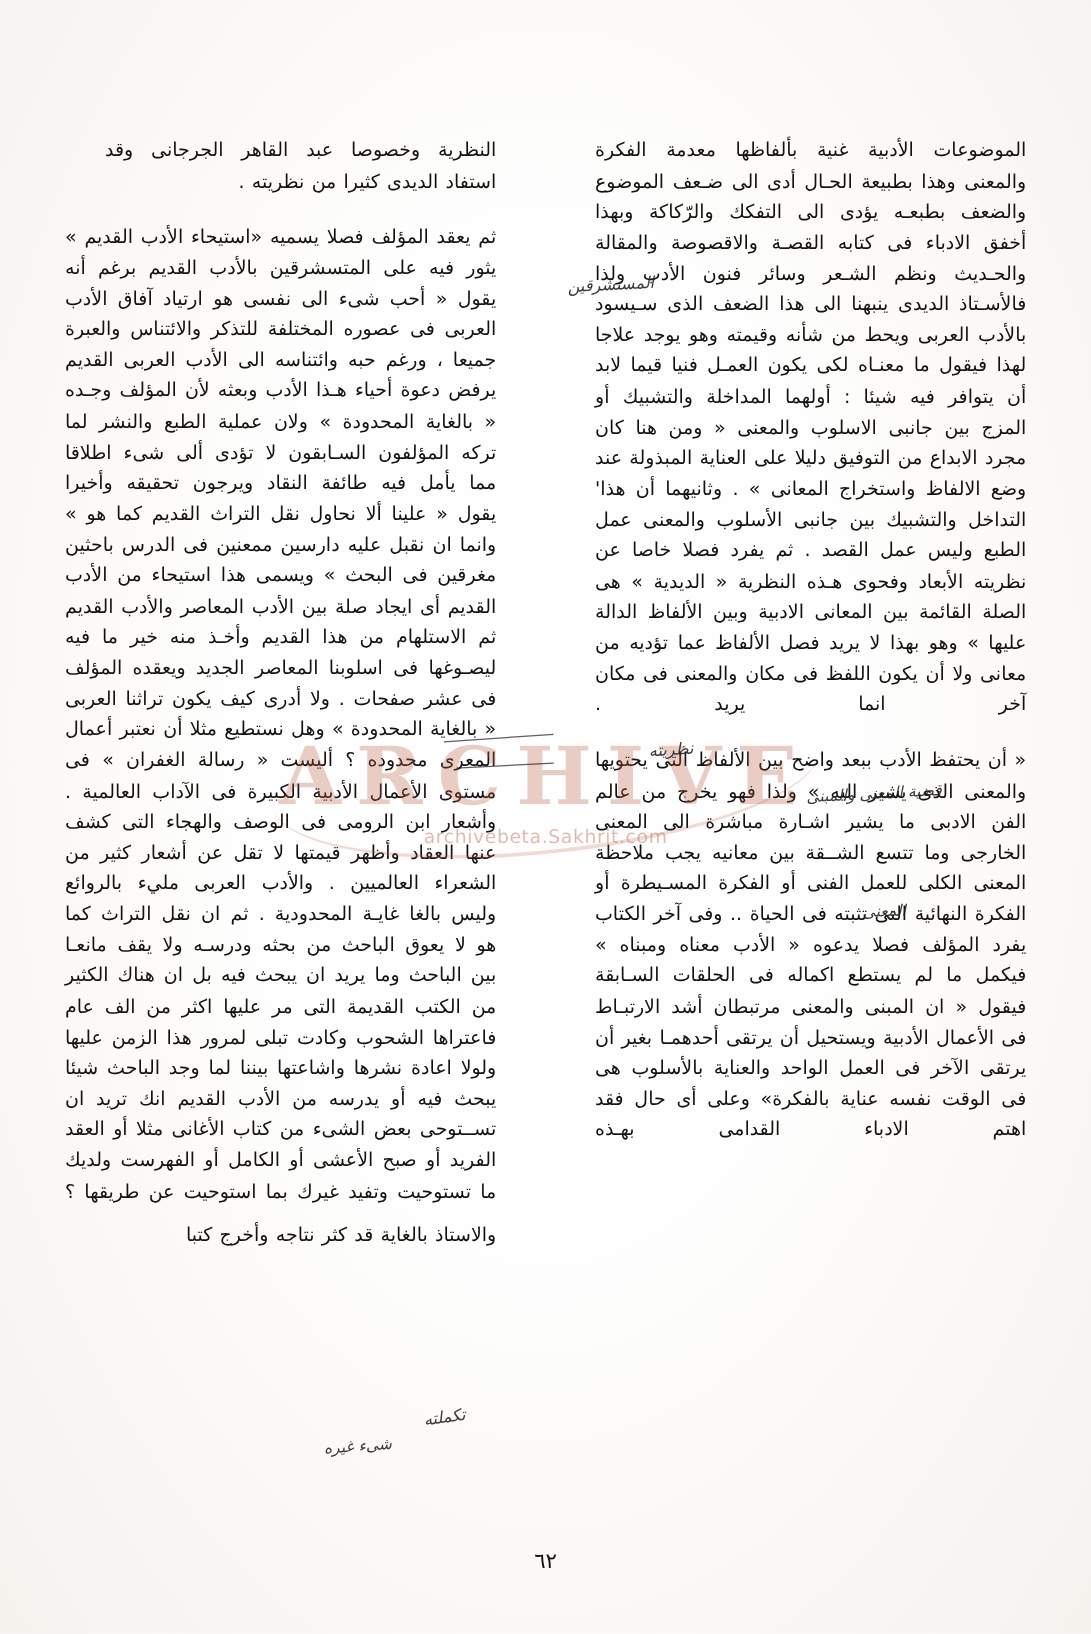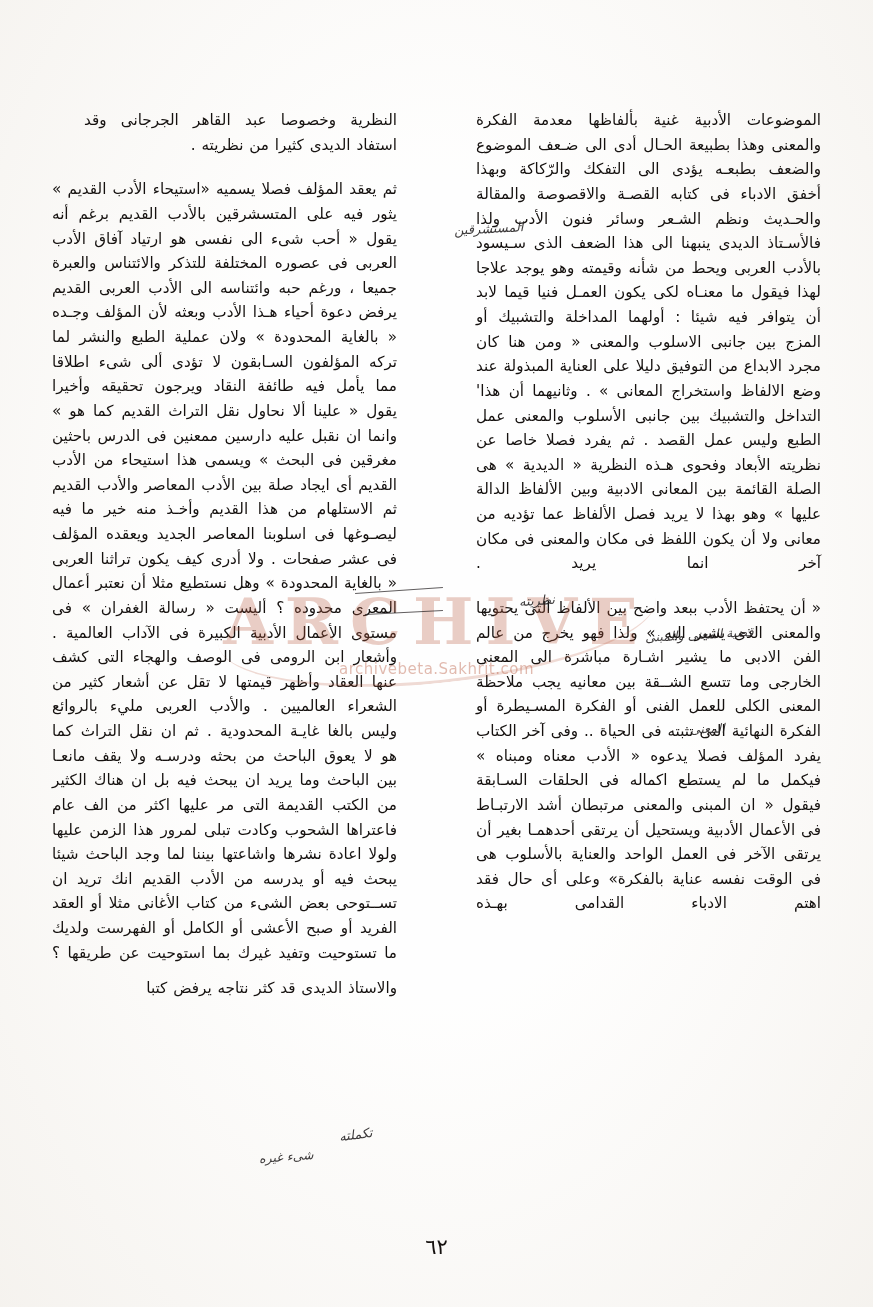--- a/index.html
+++ b/index.html
@@ -64,21 +64,21 @@
   .gap-small {
     height: 9px;
   }
   
   .page-number {
     position: absolute;
     bottom: 48px;
     left: 0;
     right: 0;
     text-align: center;
-    font-size: 21px;
+    font-size: 17px;
     color: #15110f;
     letter-spacing: 2px;
     z-index: 3;
   }
   
   .handwriting {
     position: absolute;
     color: #232021;
     font-family: "DejaVu Serif", serif;
     font-style: italic;
@@ -148,21 +148,21 @@
 
 <div id="page">
 
   <div class="columns">
 
     <div class="col">
       <p class="right-last">النظرية وخصوصا عبد القاهر الجرجانى وقد استفاد الديدى كثيرا من نظريته .</p>
       <div class="gap"></div>
       <p>ثم يعقد المؤلف فصلا يسميه «استيحاء الأدب القديم » يثور فيه على المتسشرقين بالأدب القديم برغم أنه يقول « أحب شىء الى نفسى هو ارتياد آفاق الأدب العربى فى عصوره المختلفة للتذكر والائتناس والعبرة جميعا ، ورغم حبه وائتناسه الى الأدب العربى القديم يرفض دعوة أحياء هـذا الأدب وبعثه لأن المؤلف وجـده « بالغاية المحدودة » ولان عملية الطبع والنشر لما تركه المؤلفون السـابقون لا تؤدى ألى شىء اطلاقا مما يأمل فيه طائفة النقاد ويرجون تحقيقه وأخيرا يقول « علينا ألا نحاول نقل التراث القديم كما هو » وانما ان نقبل عليه دارسين ممعنين فى الدرس باحثين مغرقين فى البحث » ويسمى هذا استيحاء من الأدب القديم أى ايجاد صلة بين الأدب المعاصر والأدب القديم ثم الاستلهام من هذا القديم وأخـذ منه خير ما فيه ليصـوغها فى اسلوبنا المعاصر الجديد ويعقده المؤلف فى عشر صفحات . ولا أدرى كيف يكون تراثنا العربى « بالغاية المحدودة » وهل نستطيع مثلا أن نعتبر أعمال المعرى محدوده ؟ أليست « رسالة الغفران » فى مستوى الأعمال الأدبية الكبيرة فى الآداب العالمية . وأشعار ابن الرومى فى الوصف والهجاء التى كشف عنها العقاد وأظهر قيمتها لا تقل عن أشعار كثير من الشعراء العالميين . والأدب العربى مليء بالروائع وليس بالغا غايـة المحدودية . ثم ان نقل التراث كما هو لا يعوق الباحث من بحثه ودرسـه ولا يقف مانعـا بين الباحث وما يريد ان يبحث فيه بل ان هناك الكثير من الكتب القديمة التى مر عليها اكثر من الف عام فاعتراها الشحوب وكادت تبلى لمرور هذا الزمن عليها ولولا اعادة نشرها واشاعتها بيننا لما وجد الباحث شيئا يبحث فيه أو يدرسه من الأدب القديم انك تريد ان تســتوحى بعض الشىء من كتاب الأغانى مثلا أو العقد الفريد أو صبح الأعشى أو الكامل أو الفهرست ولديك ما تستوحيت وتفيد غيرك بما استوحيت عن طريقها ؟</p>
       <div class="gap-small"></div>
-      <p class="right-last">والاستاذ الديدى قد كثر نتاجه يرفض كتبا</p>
+      <p class="right-last">والاستاذ بالغاية قد كثر نتاجه وأخرج كتبا</p>
     </div>
 
     <div class="col">
       <p>الموضوعات الأدبية غنية بألفاظها معدمة الفكرة والمعنى وهذا بطبيعة الحـال أدى الى ضـعف الموضوع والضعف بطبعـه يؤدى الى التفكك والرّكاكة وبهذا أخفق الادباء فى كتابه القصـة والاقصوصة والمقالة والحـديث ونظم الشـعر وسائر فنون الأدب ولذا فالأسـتاذ الديدى ينبهنا الى هذا الضعف الذى سـيسود بالأدب العربى ويحط من شأنه وقيمته وهو يوجد علاجا لهذا فيقول ما معنـاه لكى يكون العمـل فنيا قيما لابد أن يتوافر فيه شيئا : أولهما المداخلة والتشبيك أو المزج بين جانبى الاسلوب والمعنى « ومن هنا كان مجرد الابداع من التوفيق دليلا على العناية المبذولة عند وضع الالفاظ واستخراج المعانى » . وثانيهما أن هذا' التداخل والتشبيك بين جانبى الأسلوب والمعنى عمل الطبع وليس عمل القصد . ثم يفرد فصلا خاصا عن نظريته الأبعاد وفحوى هـذه النظرية « الديدية » هى الصلة القائمة بين المعانى الادبية وبين الألفاظ الدالة عليها » وهو بهذا لا يريد فصل الألفاظ عما تؤديه من معانى ولا أن يكون اللفظ فى مكان والمعنى فى مكان آخر انما يريد .</p>
       <div class="gap"></div>
       <p>« أن يحتفظ الأدب ببعد واضح بين الألفاظ التى يحتويها والمعنى الذى يشير اليه » ولذا فهو يخرج من عالم الفن الادبى ما يشير اشـارة مباشرة الى المعنى الخارجى وما تتسع الشــقة بين معانيه يجب ملاحظة المعنى الكلى للعمل الفنى أو الفكرة المسـيطرة أو الفكرة النهائية التى تثبته فى الحياة .. وفى آخر الكتاب يفرد المؤلف فصلا يدعوه « الأدب معناه ومبناه » فيكمل ما لم يستطع اكماله فى الحلقات السـابقة فيقول « ان المبنى والمعنى مرتبطان أشد الارتبـاط فى الأعمال الأدبية ويستحيل أن يرتقى أحدهمـا بغير أن يرتقى الآخر فى العمل الواحد والعناية بالأسلوب هى فى الوقت نفسه عناية بالفكرة» وعلى أى حال فقد اهتم الادباء القدامى بهـذه</p>
     </div>
 
   </div>
 

